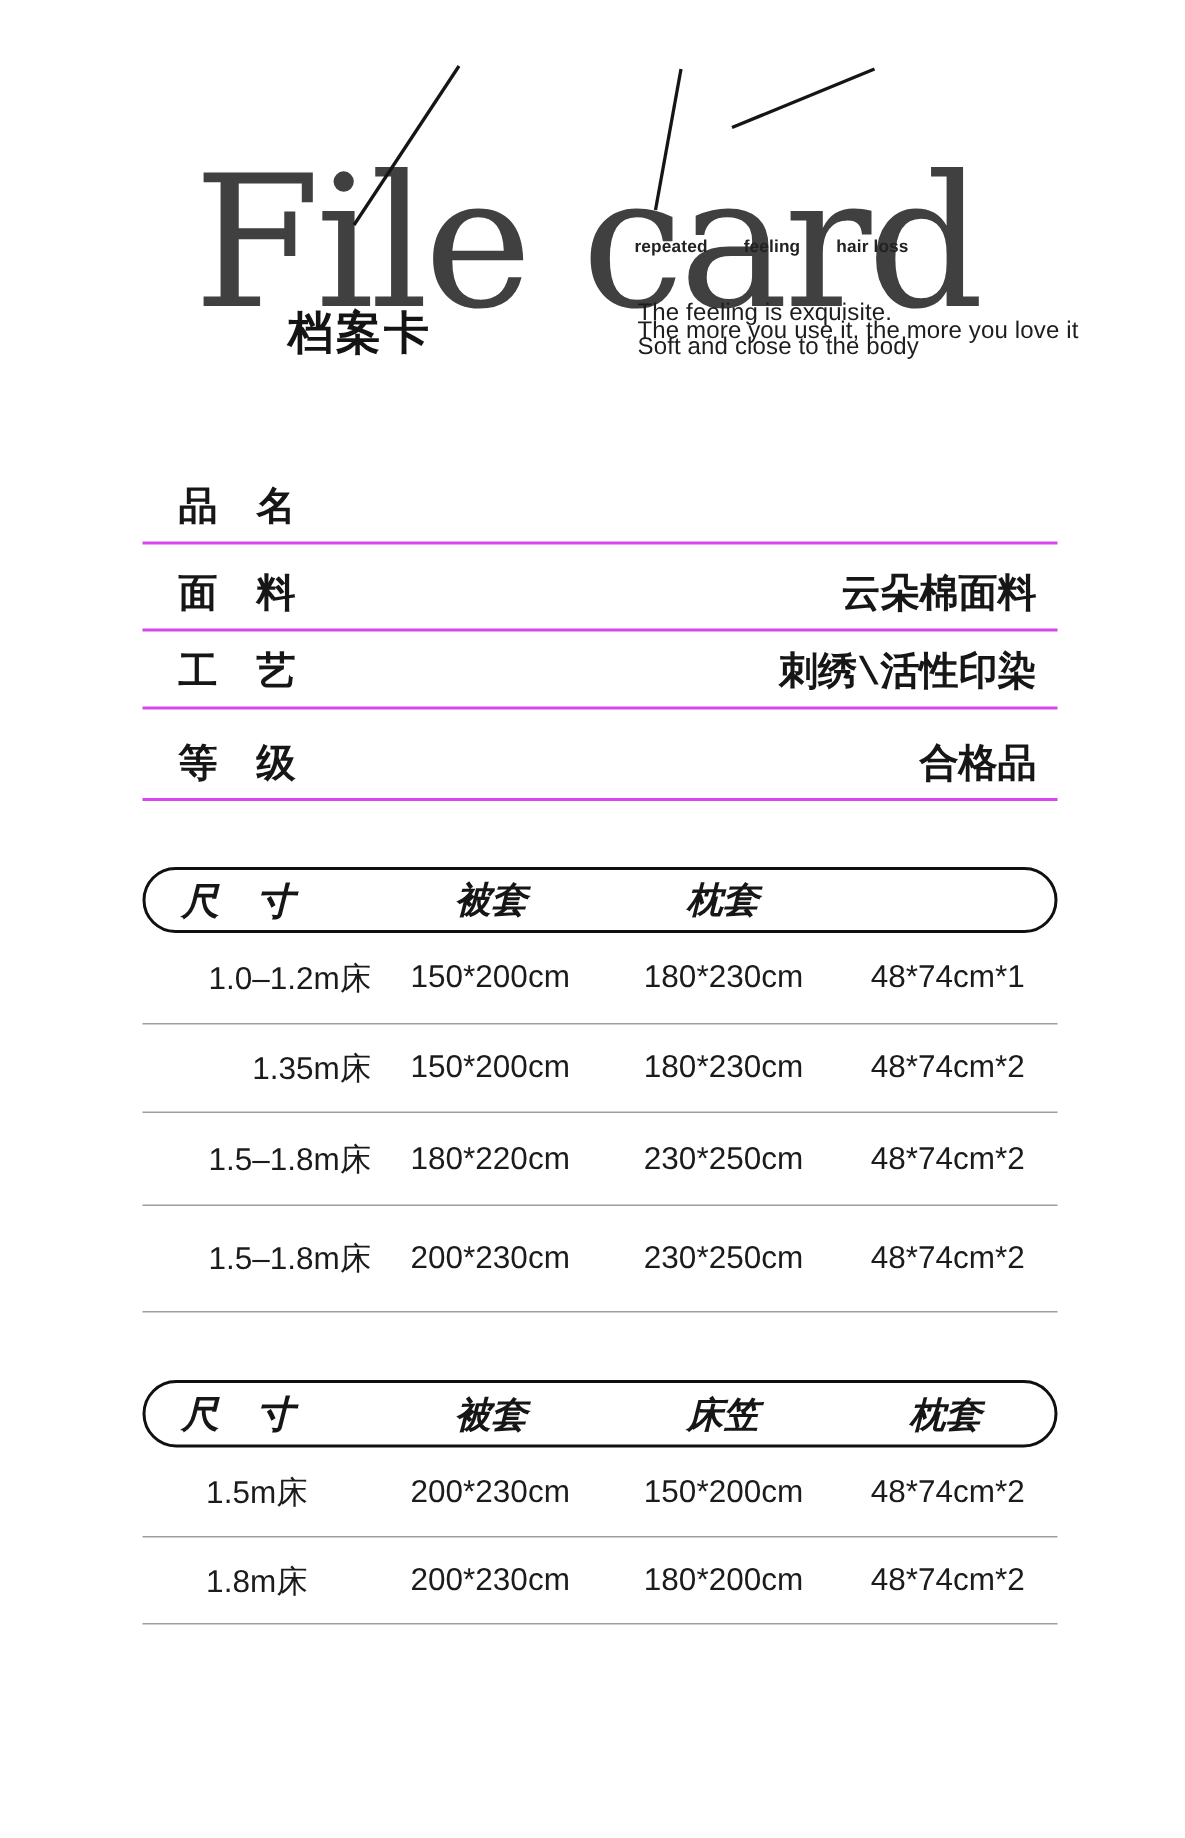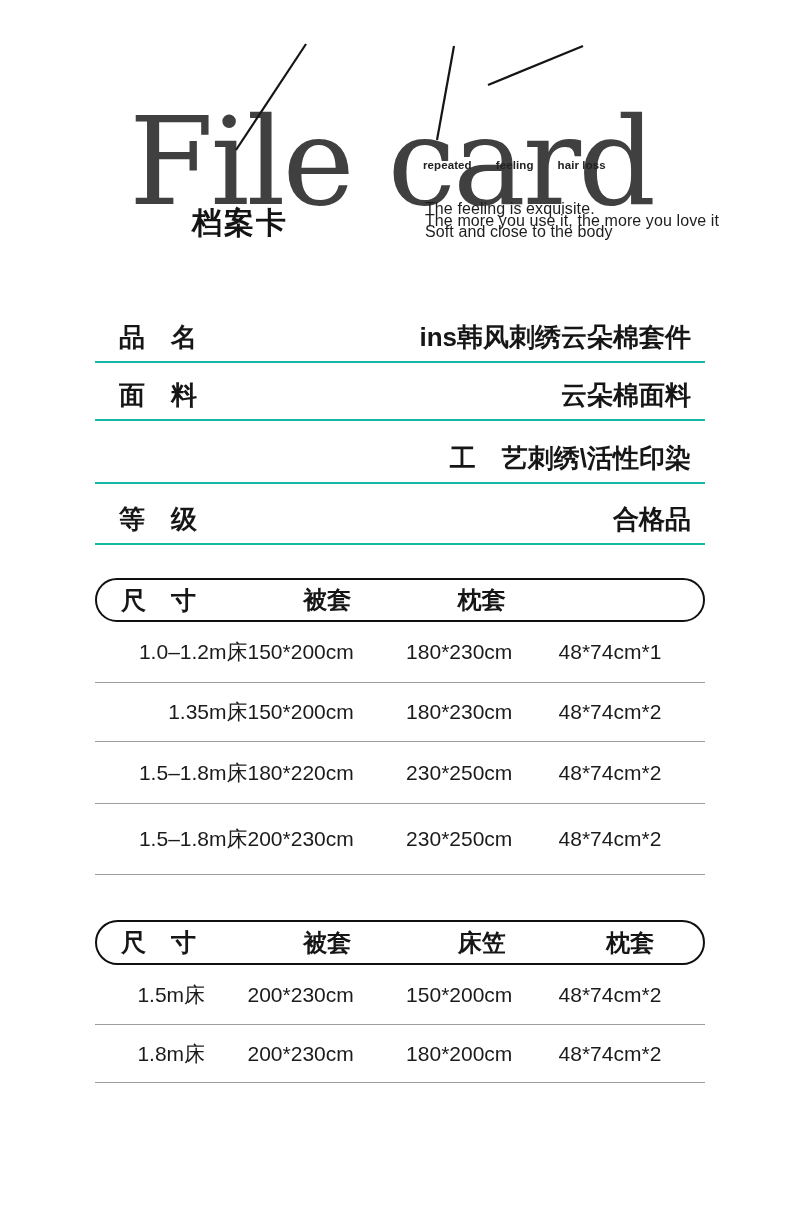--- a/index.html
+++ b/index.html
@@ -14,40 +14,40 @@
   .badges{position:absolute;left:423px;top:159px;display:flex;gap:24px;
           font-size:11.5px;font-weight:600;letter-spacing:.1px;color:#222;text-align:center;}
   .subtitle-cn{position:absolute;left:192px;top:203px;font-size:30px;font-weight:800;
                letter-spacing:2px;line-height:40px;color:#141414;}
   .desc{position:absolute;left:425px;top:203px;font-size:16px;line-height:11.6px;
         font-weight:500;letter-spacing:.1px;color:#1d1d1d;}
 
   
   .specs{position:absolute;left:95px;top:304px;width:610px;}
   .spec-row{display:flex;justify-content:space-between;align-items:flex-end;
-            border-bottom:2px solid #14b8a6;padding:0 14px 6px 24px;box-sizing:border-box;}
+            border-bottom:2px solid #d946ef;padding:0 14px 6px 24px;box-sizing:border-box;font-family:Liberation Mono, monospace;}
   .spec-row:nth-of-type(1){height:59px;}
   .spec-row:nth-of-type(2){height:58px;gap:32px;}
-  .spec-row:nth-of-type(3){height:63px;justify-content:flex-end;}
+  .spec-row:nth-of-type(3){height:52px;}
   .spec-row:nth-of-type(4){height:61px;}
   .spec-label{font-size:26px;font-weight:700;white-space:nowrap;}
   .spec-value{font-size:26px;font-weight:600;white-space:nowrap;}
 
   
   .size-table{position:absolute;left:95px;width:610px;}
   .size-table.t1{top:578px;}
   .size-table.t2{top:920px;}
   .pill{height:44px;border:2.5px solid #101010;border-radius:24px;box-sizing:border-box;
         display:grid;grid-template-columns:25% 26% 25% 24%;align-items:center;}
   .t2 .pill{height:45px;}
-  .pill .hc{font-size:24px;font-weight:700;text-align:center;white-space:nowrap;}
+  .pill .hc{font-size:24px;font-weight:700;text-align:center;white-space:nowrap;font-style:italic;}
   .pill .hc.first{font-size:25px;text-align:left;padding-left:24px;}
   .trow{display:grid;grid-template-columns:25% 26% 25% 24%;align-items:center;
         border-bottom:1.5px solid #9d9d9d;font-size:21px;font-weight:500;color:#1b1b1b;}
-  .trow .tc{text-align:left;white-space:nowrap;}
+  .trow .tc{text-align:center;white-space:nowrap;}
   .t1 .trow .tc.first{text-align:right;padding-left:10px;}
   .t2 .trow .tc.first{text-align:center;padding-left:0;}
   .t1 .trow:nth-of-type(2){height:60px;}
   .t1 .trow:nth-of-type(3){height:58px;}
   .t1 .trow:nth-of-type(4){height:61px;}
   .t1 .trow:nth-of-type(5){height:70px;}
   .t2 .trow:nth-of-type(2){height:59px;}
   .t2 .trow:nth-of-type(3){height:57px;}
 </style>
 </head>
@@ -72,21 +72,20 @@
 
   <div class="desc">
     <div>The feeling is exquisite.</div>
     <div>The more you use it, the more you love it</div>
     <div>Soft and close to the body</div>
   </div>
 
   <div class="specs">
     <div class="spec-row">
       <span class="spec-label">品　名</span>
-      <span class="spec-value">ins韩风刺绣云朵棉套件</span>
     </div>
     <div class="spec-row">
       <span class="spec-label">面　料</span>
       <span class="spec-value">云朵棉面料</span>
     </div>
     <div class="spec-row">
       <span class="spec-label">工　艺</span>
       <span class="spec-value">刺绣\活性印染</span>
     </div>
     <div class="spec-row">

